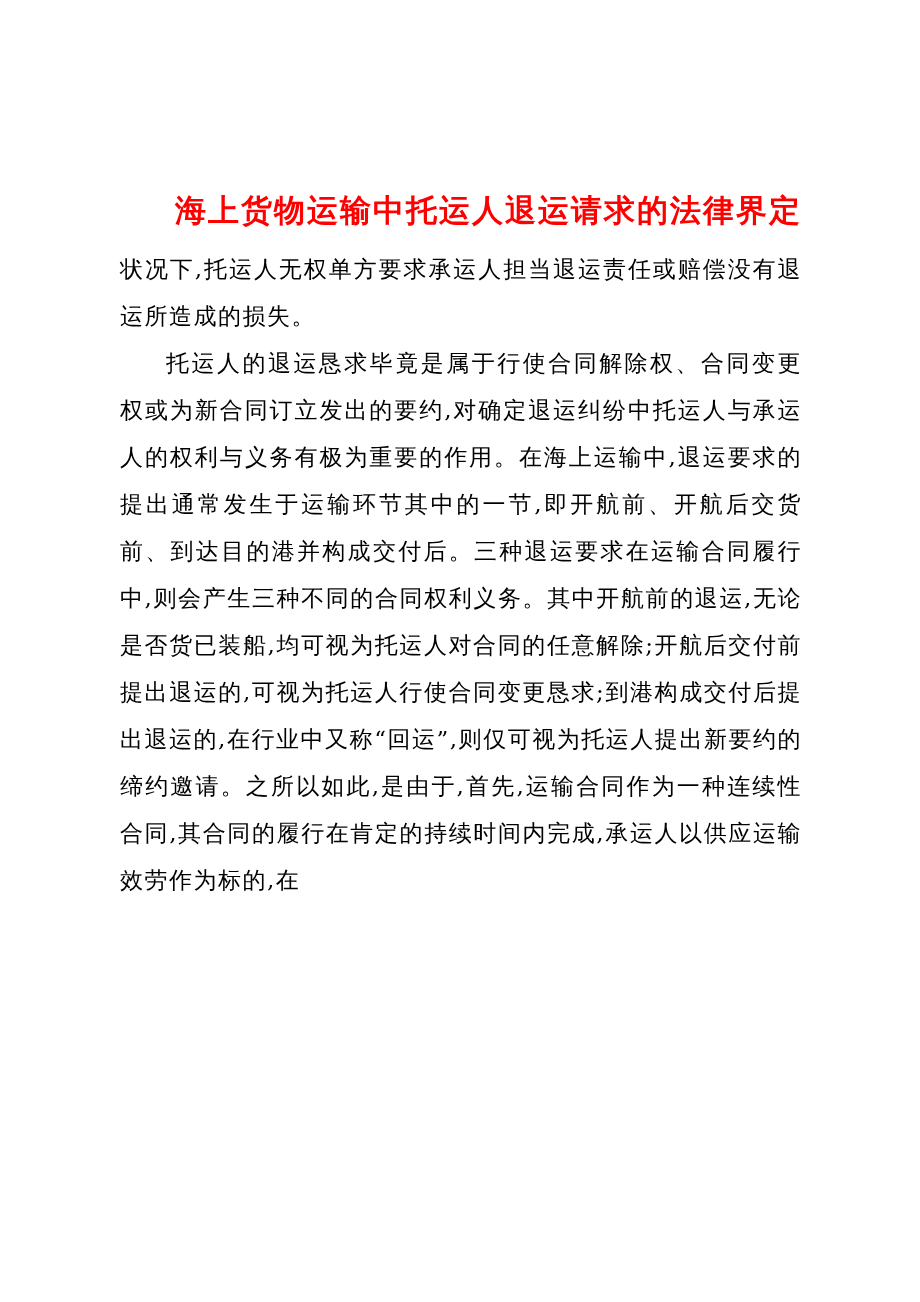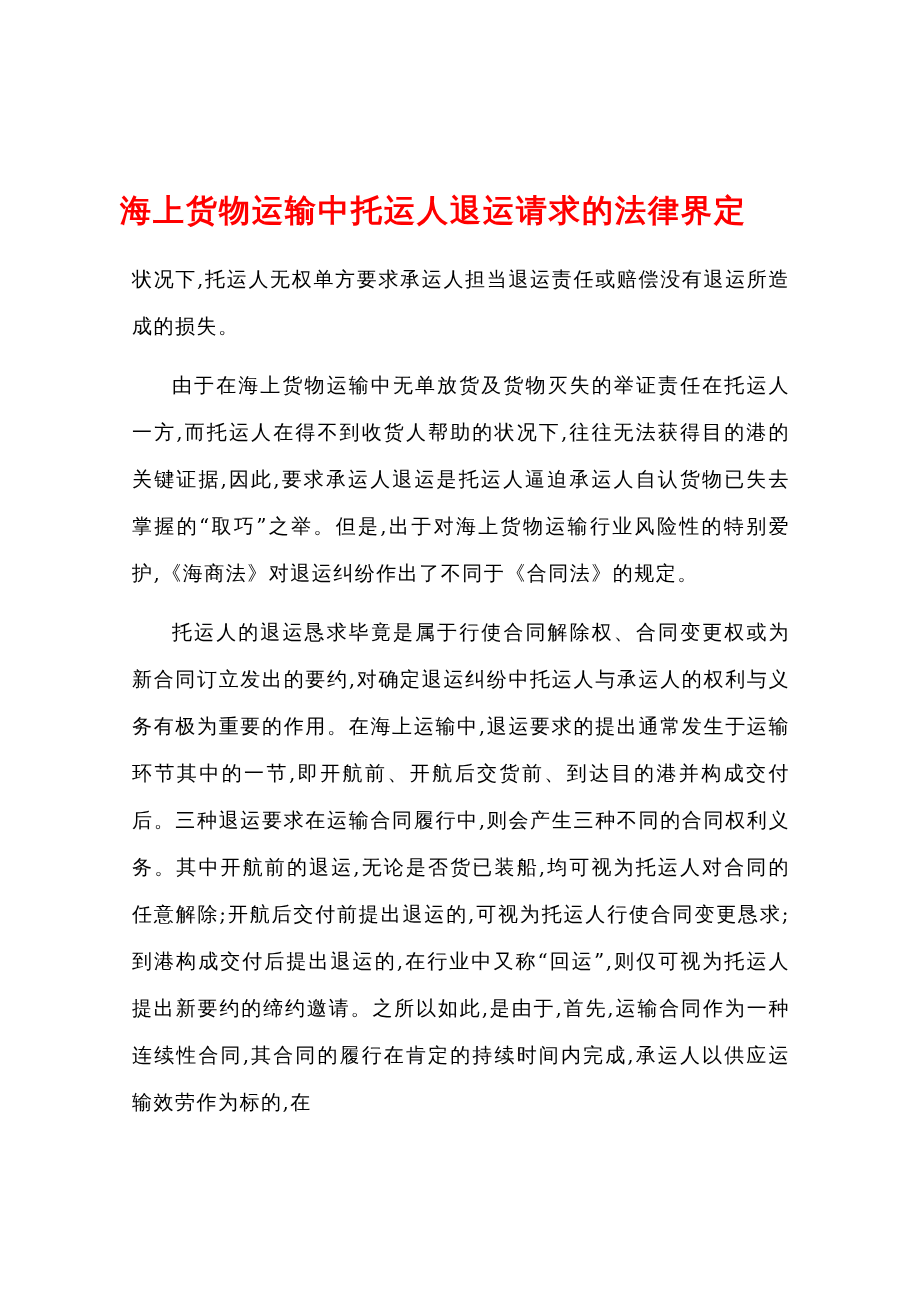--- a/index.html
+++ b/index.html
@@ -13,45 +13,44 @@
     height: 1302px;
     margin: 0 auto;
     background: #ffffff;
     box-sizing: border-box;
     padding: 190px 118px 0 120px;
     overflow: hidden;
     font-family: "DejaVu Serif", "Liberation Serif", serif;
     color: #000000;
   }
   .doc-title {
-    margin: 0 0 26px 0;
-    text-align: left;
+    margin: 0 0 16px 0;
+    text-align: right;
     font-size: 31px;
     font-weight: bold;
     letter-spacing: 2px;
     line-height: 1.3;
     font-family: "DejaVu Sans", "Liberation Sans", sans-serif;
   }
   .doc-body p {
-    margin: 12px;
-    font-size: 20px;
+    margin: 0;
+    font-size: 23px;
     line-height: 47px;
     letter-spacing: 1.5px;
     text-align: justify;
     text-justify: inter-ideograph;
     word-break: break-all;
   }
   .doc-body p.indent {
     text-indent: 2em;
   }
 </style>
 </head>
 <body>
 
 <div class="page">
   <h1 class="doc-title" style="color:#ff0000;">海上货物运输中托运人退运请求的法律界定</h1>
 
   <div class="doc-body">
     <p>状况下,托运人无权单方要求承运人担当退运责任或赔偿没有退运所造成的损失。</p>
-    <p class="indent">由于在海上货物运输中无单放货及货物灭失的举证责任在托运人一方,而托运人在得不到收货人帮助的状况下,往往无法获得目的港的关键证据,因此,要求承运人退运是托运人逼迫承运人自认货物已失去掌握的“取巧”之举。但是,出于对海上货物运输行业风险性的特别爱护,《海商法》对退运纠纷作出了不同于《合同法》的规定。</p>
     <p class="indent">托运人的退运恳求毕竟是属于行使合同解除权、合同变更权或为新合同订立发出的要约,对确定退运纠纷中托运人与承运人的权利与义务有极为重要的作用。在海上运输中,退运要求的提出通常发生于运输环节其中的一节,即开航前、开航后交货前、到达目的港并构成交付后。三种退运要求在运输合同履行中,则会产生三种不同的合同权利义务。其中开航前的退运,无论是否货已装船,均可视为托运人对合同的任意解除;开航后交付前提出退运的,可视为托运人行使合同变更恳求;到港构成交付后提出退运的,在行业中又称“回运”,则仅可视为托运人提出新要约的缔约邀请。之所以如此,是由于,首先,运输合同作为一种连续性合同,其合同的履行在肯定的持续时间内完成,承运人以供应运输效劳作为标的,在</p>
   </div>
 </div>
 
 </body></html>

